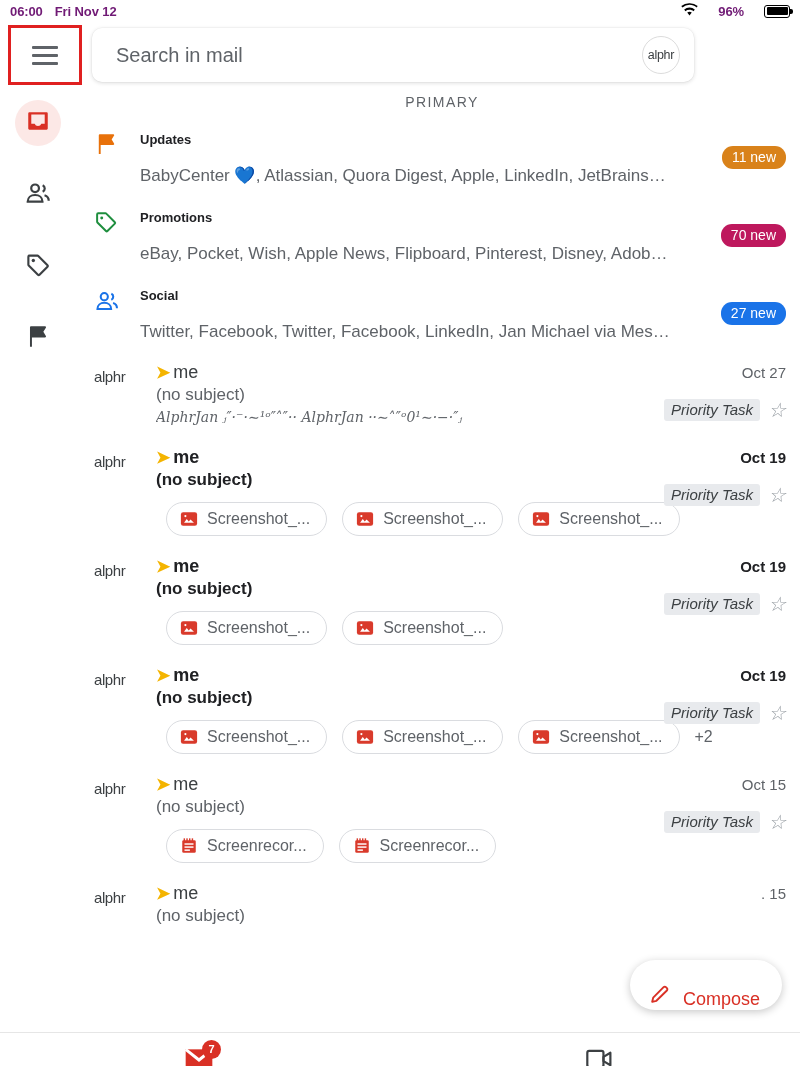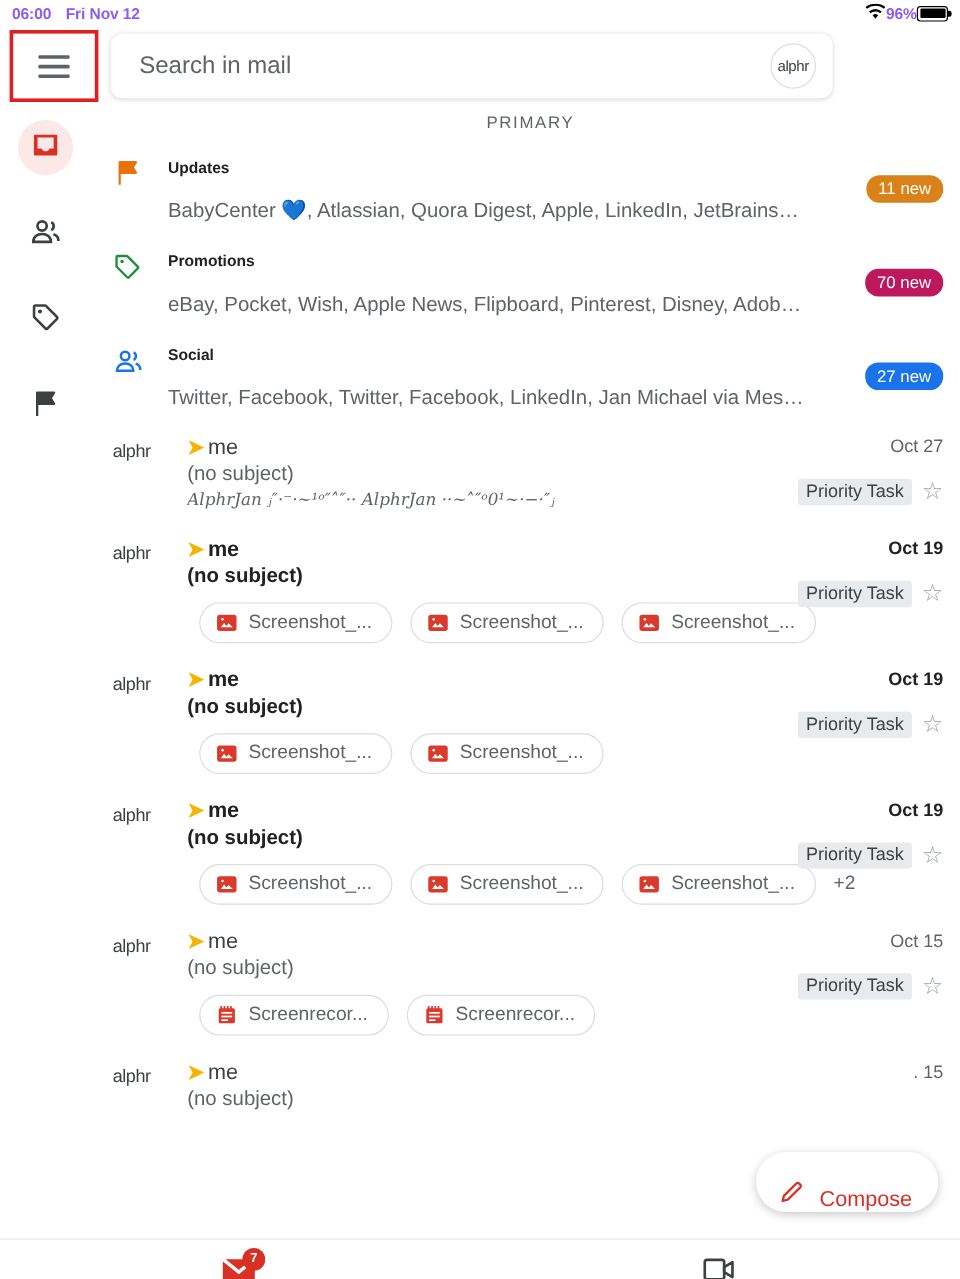--- a/index.html
+++ b/index.html
@@ -8,26 +8,26 @@
     background: #ffffff;
     font-family: "Liberation Sans", sans-serif;
     overflow: hidden;
   }
 
   
   .statusbar {
     height: 22px; width: 800px;
     display: flex; align-items: center;
     padding: 0 10px;
-    font-size: 13px; font-weight: 700; color: #8b5cf6;
+    font-size: 13px; font-weight: 700; color: #701a75;
     letter-spacing: -0.1px;
   }
   .sb-time { margin-right: 12px; }
   .sb-date { font-weight: 700; }
-  .sb-right { margin-left: auto; display: flex; align-items: center; gap: 0; }
+  .sb-right { margin-left: auto; display: flex; align-items: center; gap: 20px; }
   .sb-pct { font-size: 13px; font-weight: 700; }
   .battery {
     width: 26px; height: 13px; border: 1.6px solid #000; border-radius: 3px;
     position: relative; padding: 1.5px; background: #fff;
   }
   .battery::after {
     content: ""; position: absolute; right: -3.5px; top: 3.5px;
     width: 2.5px; height: 5px; background: #000; border-radius: 0 2px 2px 0;
   }
   .battery i { display: block; height: 100%; background: #000; border-radius: 1px; }
@@ -123,21 +123,21 @@
     font-size: 14px; color: #5f6368; line-height: 20px;
     white-space: nowrap; overflow: hidden;
   }
   .mail-right {
     position: absolute; right: 14px; top: 12px; text-align: right;
   }
   .mail-date { font-size: 15px; color: #5f6368; }
   .mail-date.unread { font-weight: 700; color: #202124; }
   .meta-row {
     display: flex; align-items: center; justify-content: flex-end;
-    gap: 8px; margin-top: 18px;
+    gap: 8px; margin-top: 18px; font-style: italic;
   }
   .label-chip {
     background: #e8eaed; color: #3c4043; font-size: 15px;
     padding: 2px 7px 3px; border-radius: 3px; white-space: nowrap;
   }
   .star { font-size: 20px; color: #9aa0a6; line-height: 1; }
 
   .chips { display: flex; align-items: center; gap: 15px; margin-top: 10px; padding-left: 10px; }
   .chip {
     display: flex; align-items: center; gap: 9px;

